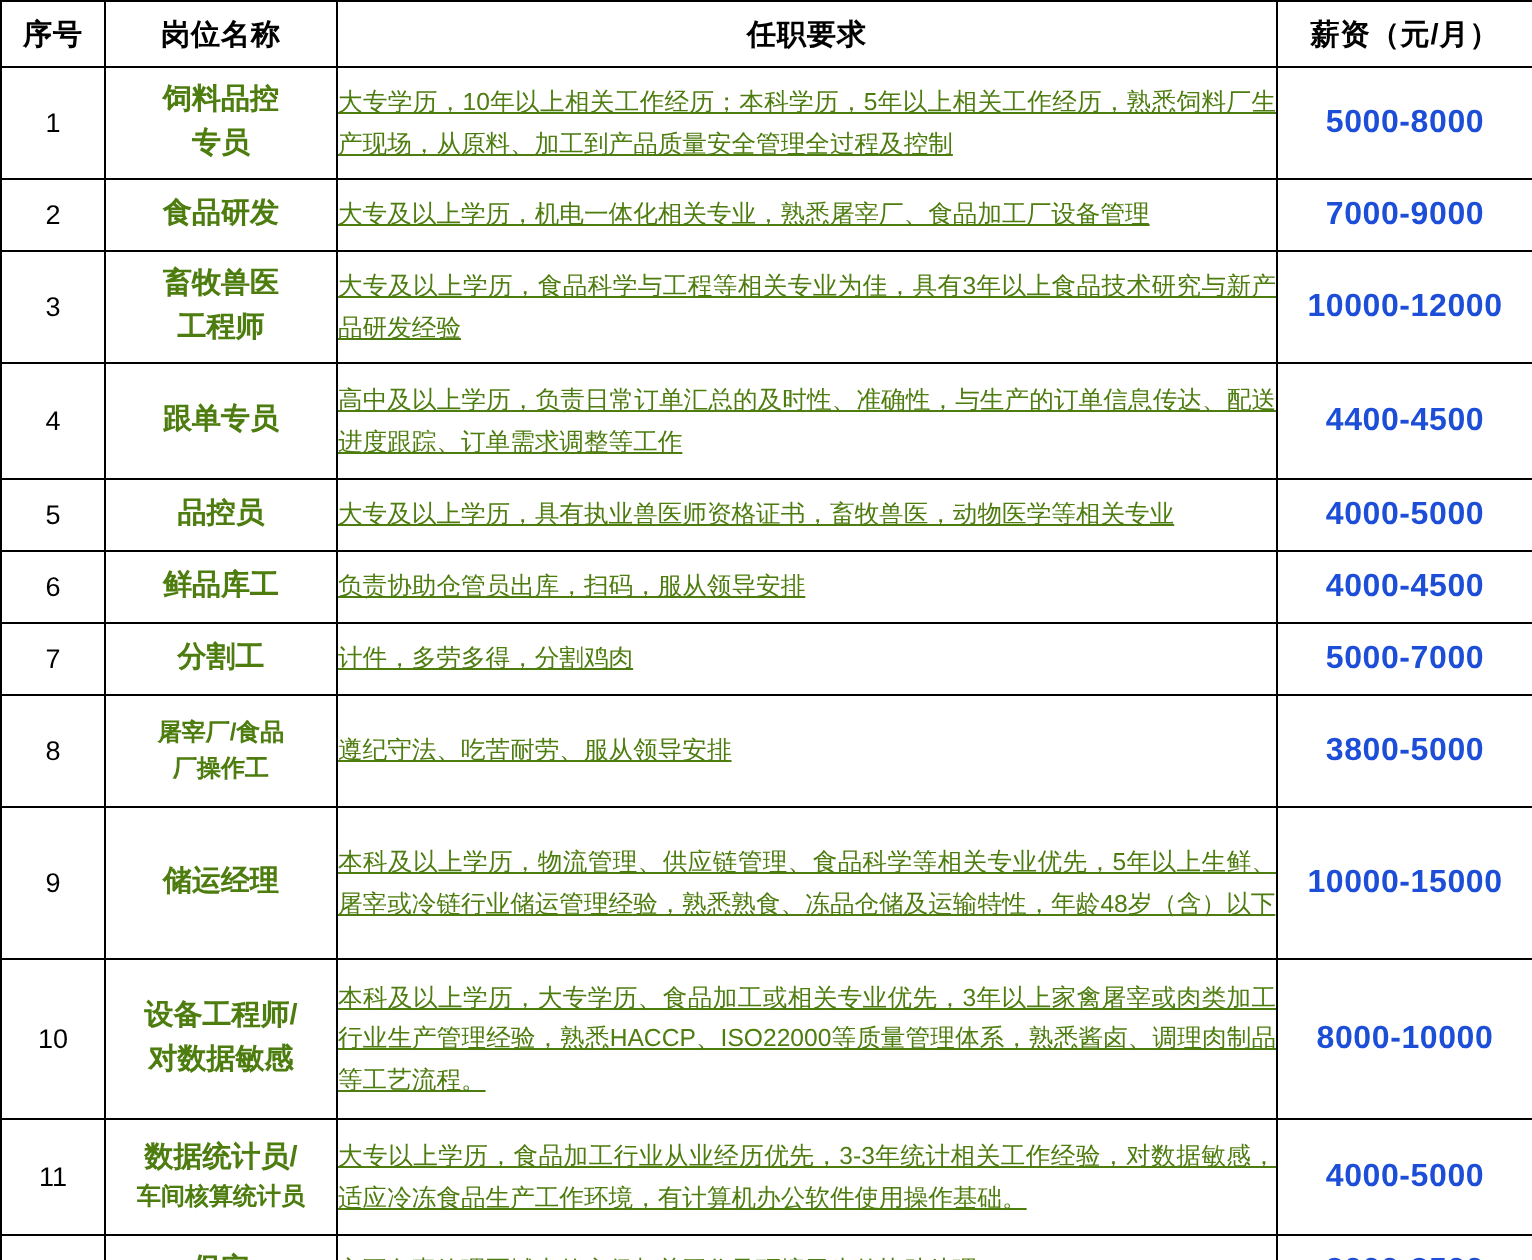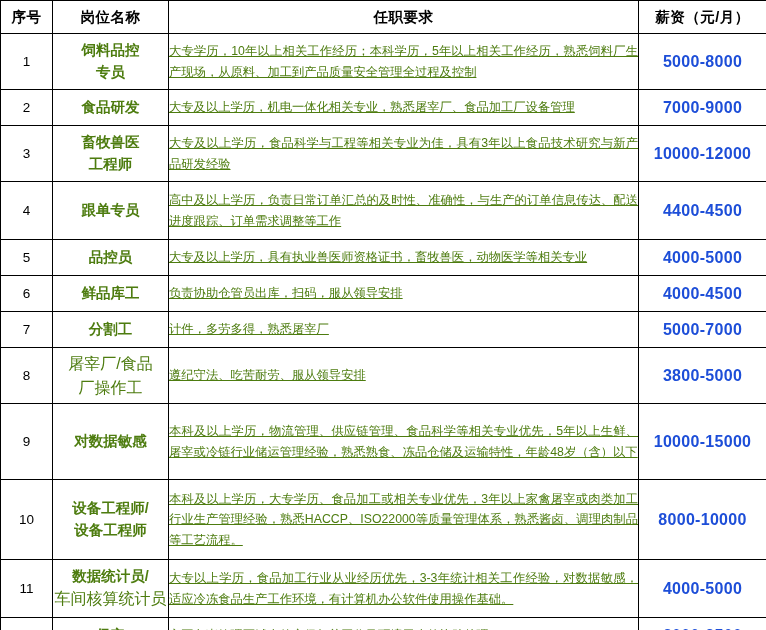--- a/index.html
+++ b/index.html
@@ -45,22 +45,22 @@
   }
   td.title {
     text-align: center;
     font-size: 14.5px;
     font-weight: bold;
     color: #4d7c0f;
     line-height: 1.45;
     padding: 3px 2px;
   }
   td.title .small {
-    font-size: 16px;
-    font-weight: normal;
+    font-size: 12px;
+    font-weight: bold;
     display: block;
   }
   td.req {
     font-size: 12.3px;
     color: #4d7c0f;
     line-height: 1.65;
     padding: 6px 7px 6px 8px;
     text-align: justify;
     text-decoration: underline;
   }
@@ -141,43 +141,43 @@
     </tr>
     <tr class="row-h6">
       <td class="seq">6</td>
       <td class="title">鲜品库工</td>
       <td class="req">负责协助仓管员出库，扫码，服从领导安排</td>
       <td class="salary">4000-4500</td>
     </tr>
     <tr class="row-h7">
       <td class="seq">7</td>
       <td class="title">分割工</td>
-      <td class="req">计件，多劳多得，熟悉屠宰厂</td>
+      <td class="req">计件，多劳多得，分割鸡肉</td>
       <td class="salary">5000-7000</td>
     </tr>
     <tr class="row-h8">
       <td class="seq">8</td>
       <td class="title">
         <span class="small">屠宰厂/食品</span>
         <span class="small">厂操作工</span>
       </td>
       <td class="req">遵纪守法、吃苦耐劳、服从领导安排</td>
       <td class="salary">3800-5000</td>
     </tr>
     <tr class="row-h9">
       <td class="seq">9</td>
-      <td class="title">对数据敏感</td>
+      <td class="title">储运经理</td>
       <td class="req">本科及以上学历，物流管理、供应链管理、食品科学等相关专业优先，5年以上生鲜、屠宰或冷链行业储运管理经验，熟悉熟食、冻品仓储及运输特性，年龄48岁（含）以下</td>
       <td class="salary">10000-15000</td>
     </tr>
     <tr class="row-h10">
       <td class="seq">10</td>
       <td class="title">
         <span>设备工程师/</span><br>
-        <span>设备工程师</span>
+        <span>对数据敏感</span>
       </td>
       <td class="req">本科及以上学历，大专学历、食品加工或相关专业优先，3年以上家禽屠宰或肉类加工行业生产管理经验，熟悉HACCP、ISO22000等质量管理体系，熟悉酱卤、调理肉制品等工艺流程。</td>
       <td class="salary">8000-10000</td>
     </tr>
     <tr class="row-h11">
       <td class="seq">11</td>
       <td class="title">
         <span>数据统计员/</span>
         <span class="small">车间核算统计员</span>
       </td>

